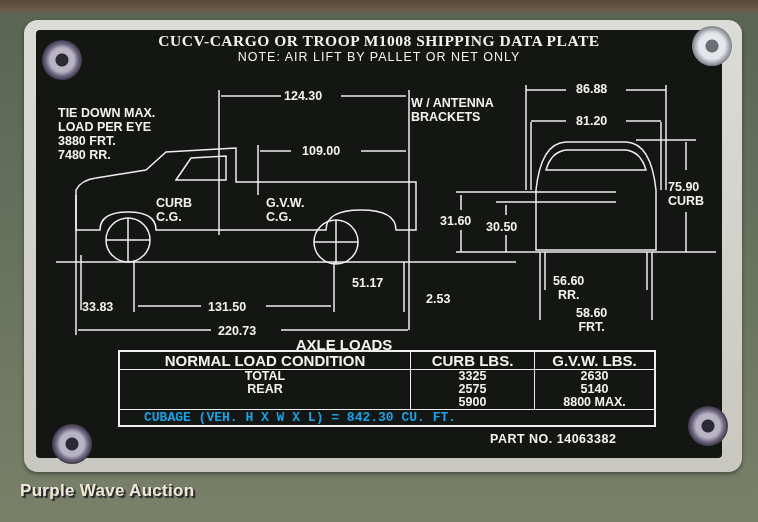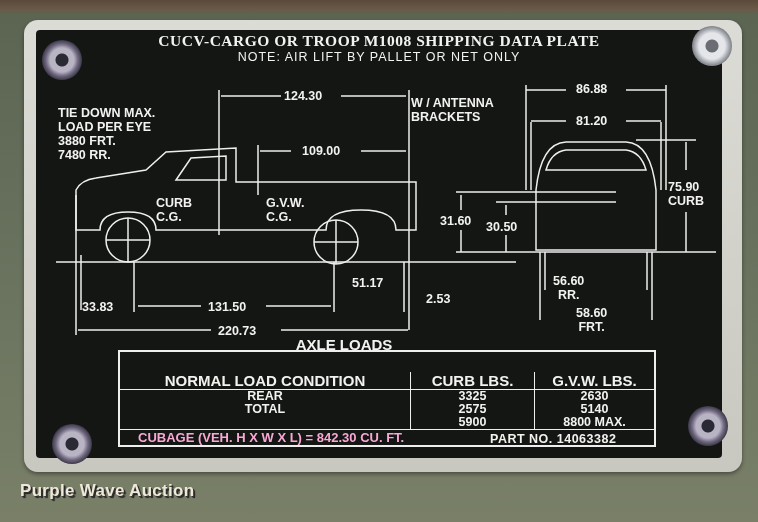--- a/index.html
+++ b/index.html
@@ -16,23 +16,23 @@
   .w{color:#f2f2ee;font-weight:bold;position:absolute;white-space:nowrap;}
   .title{left:0;right:0;top:2px;text-align:center;font-size:15.5px;letter-spacing:.5px;font-family:Liberation Serif, serif;}
   .note{left:0;right:0;top:20px;text-align:center;font-size:12.5px;font-weight:normal;letter-spacing:1px;}
   .dim{font-size:12.5px;}
   svg.lines{position:absolute;left:0;top:0;}
   .tbl{position:absolute;left:82px;top:320px;width:534px;border:2px solid #eee;}
   .tbl .row{display:flex;border-bottom:1px solid #eee;}
   .tbl .c1{width:290px;border-right:1px solid #eee;text-align:center;}
   .tbl .c2{width:123px;border-right:1px solid #eee;text-align:center;}
   .tbl .c3{flex:1;text-align:center;}
-  .tbl .hdr{color:#f2f2ee;font-weight:bold;font-size:15px;margin-top:20px;}
+  .tbl .hdr{color:#f2f2ee;font-weight:bold;font-size:15px;}
   .tbl .val{color:#f2f2ee;font-size:12.5px;line-height:13px;font-weight:bold;}
-  .tbl .cub{color:#f9a8d4;font-size:13px;padding-left:18px;font-weight:bold;}
+  .tbl .cub{color:#0ea5e9;font-size:13px;padding-left:24px;font-weight:bold;font-family:Liberation Mono, monospace;}
   .watermark{position:absolute;left:20px;top:481px;font-size:17px;font-weight:bold;color:#eee8d8;
     text-shadow:1px 1px 0 #333,2px 2px 1px #222;letter-spacing:.3px;}
 </style>
 </head>
 <body>
 
 <div class="plate-frame"></div>
 <div class="plate">
   <div class="w title">CUCV-CARGO OR TROOP M1008 SHIPPING DATA PLATE</div>
   <div class="w note">NOTE: AIR LIFT BY PALLET OR NET ONLY</div>
@@ -145,22 +145,22 @@
   <div class="w" style="left:0;right:0;top:306px;text-align:center;font-size:15px;padding-right:70px;">AXLE LOADS</div>
 
   <div class="tbl">
     <div class="row">
       <div class="c1 hdr">NORMAL LOAD CONDITION</div>
       <div class="c2 hdr">CURB LBS.</div>
       <div class="c3 hdr">G.V.W. LBS.</div>
     </div>
     <div class="row">
       <div class="c1 val">
+        <div>TOTAL</div>
         <div>REAR</div>
-        <div>TOTAL</div>
       </div>
       <div class="c2 val">
         <div>3325</div>
         <div>2575</div>
         <div>5900</div>
       </div>
       <div class="c3 val">
         <div>2630</div>
         <div>5140</div>
         <div>8800 MAX.</div>

